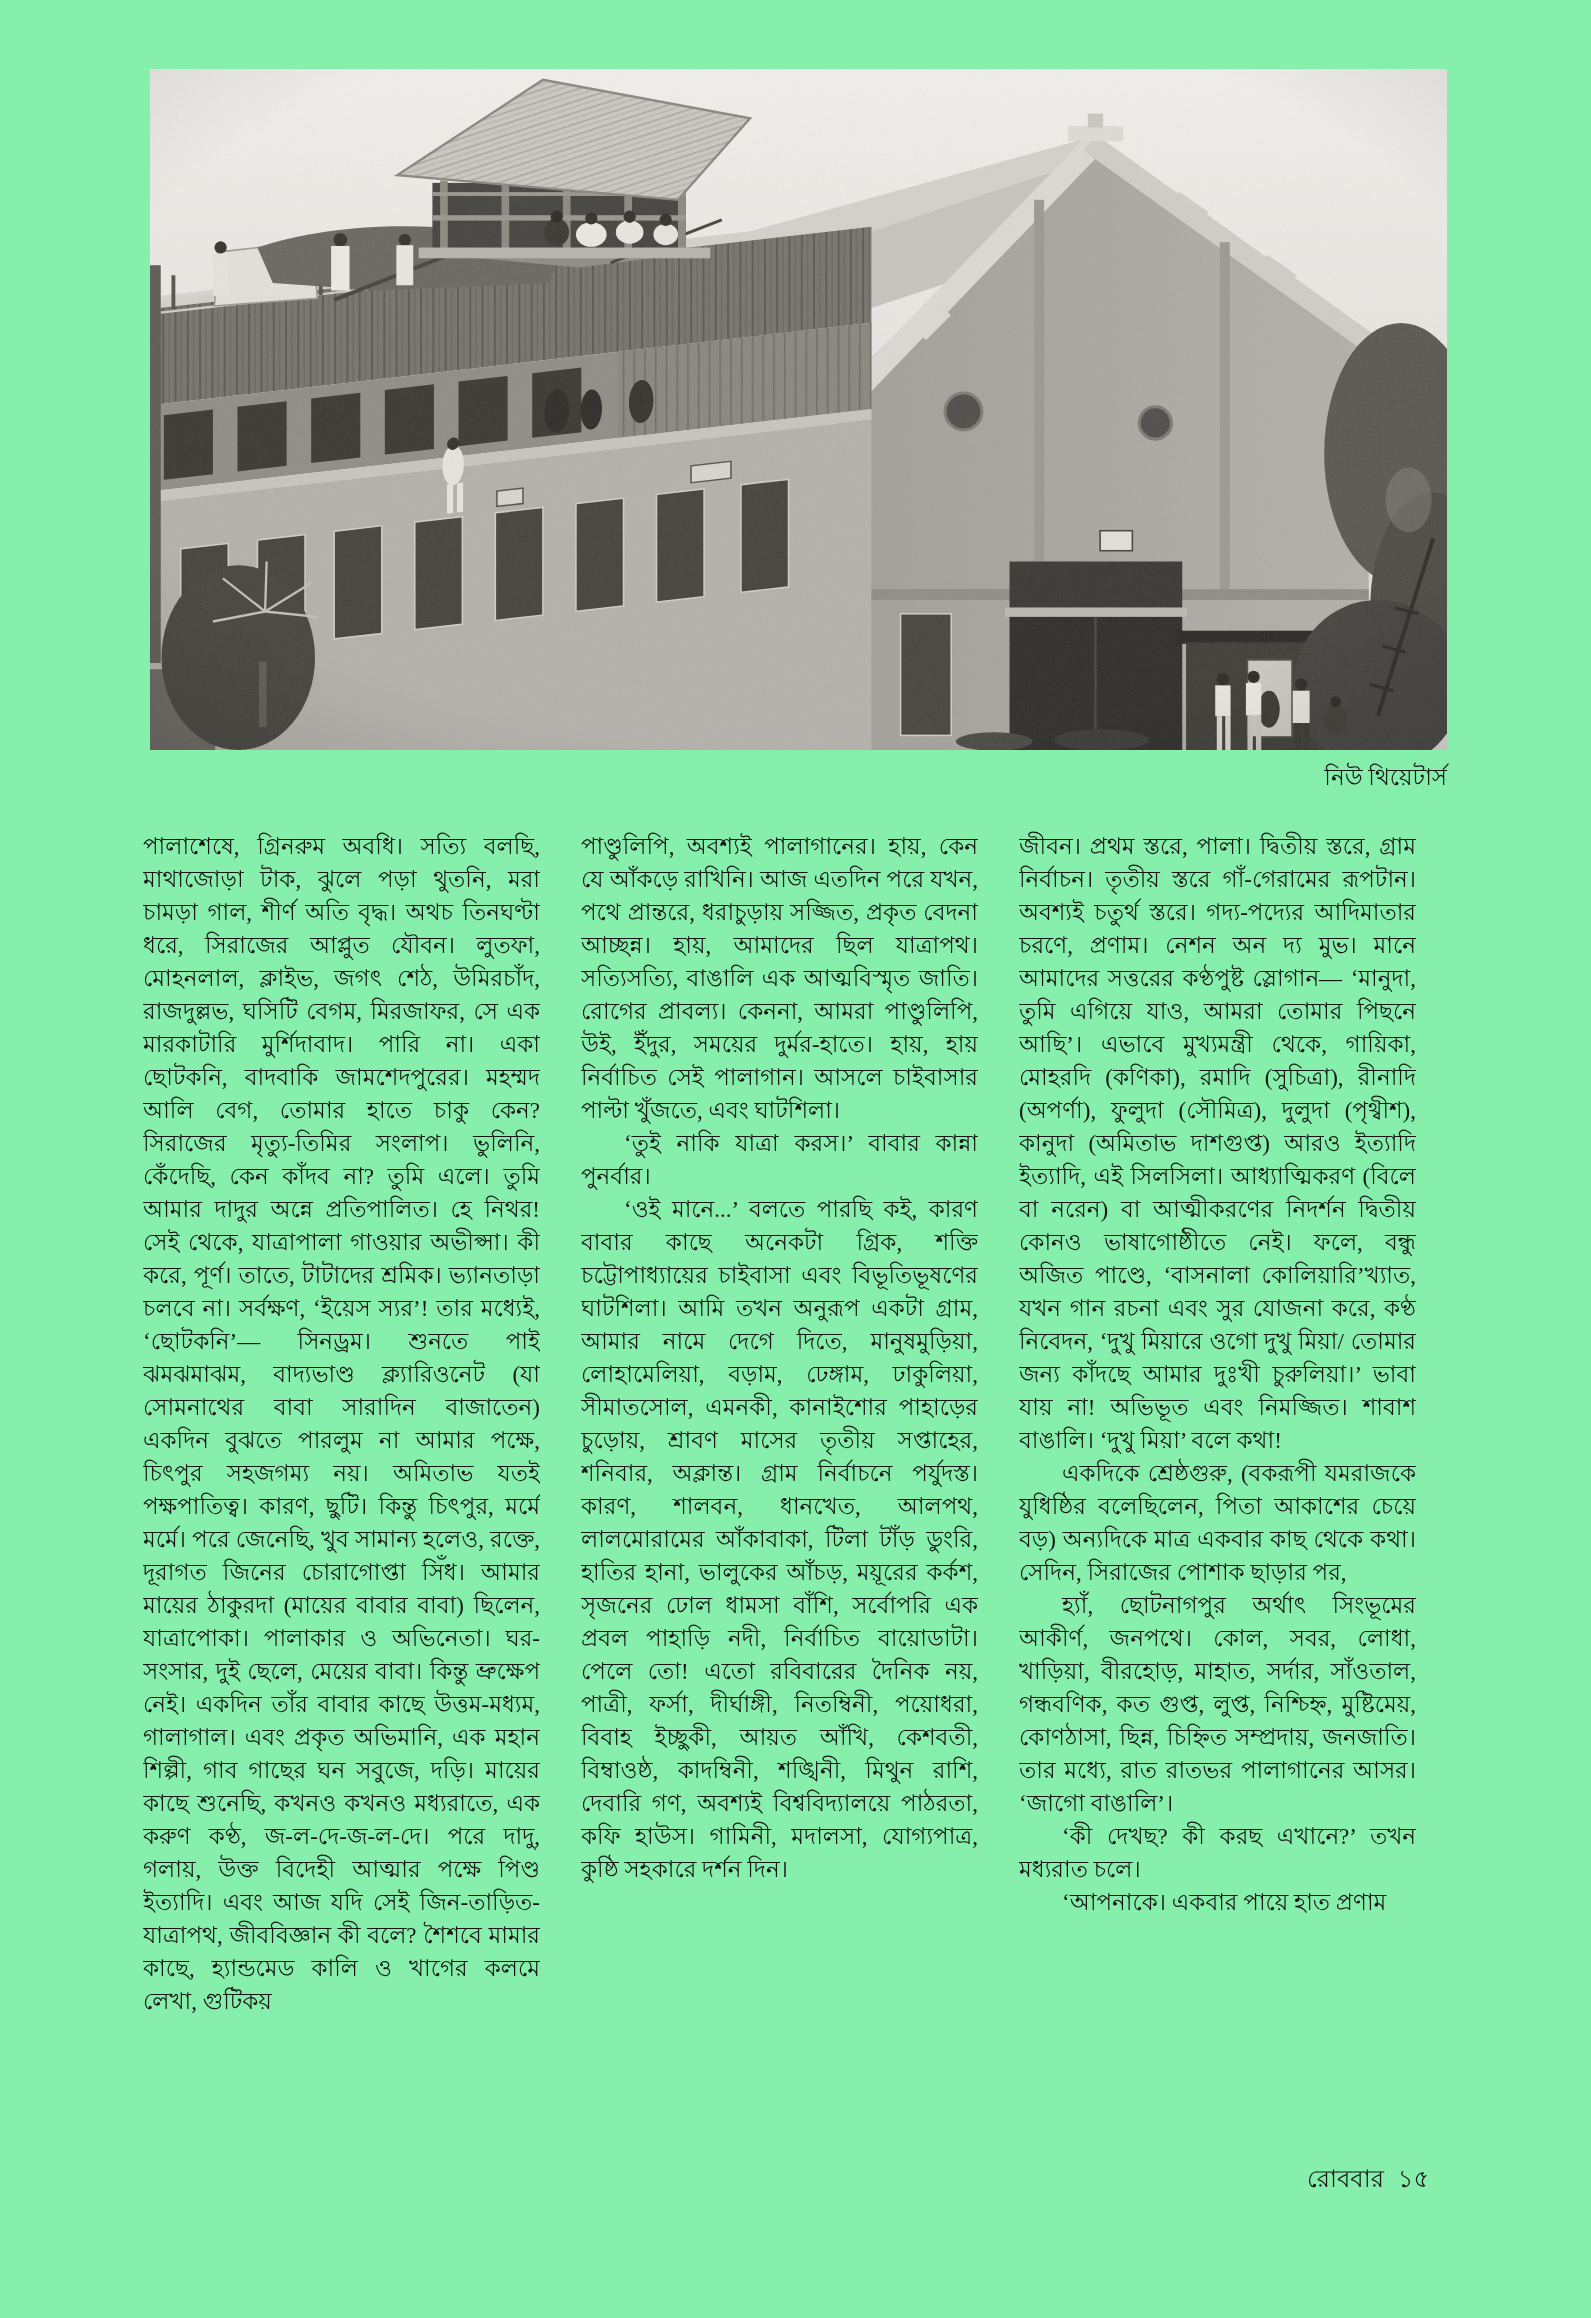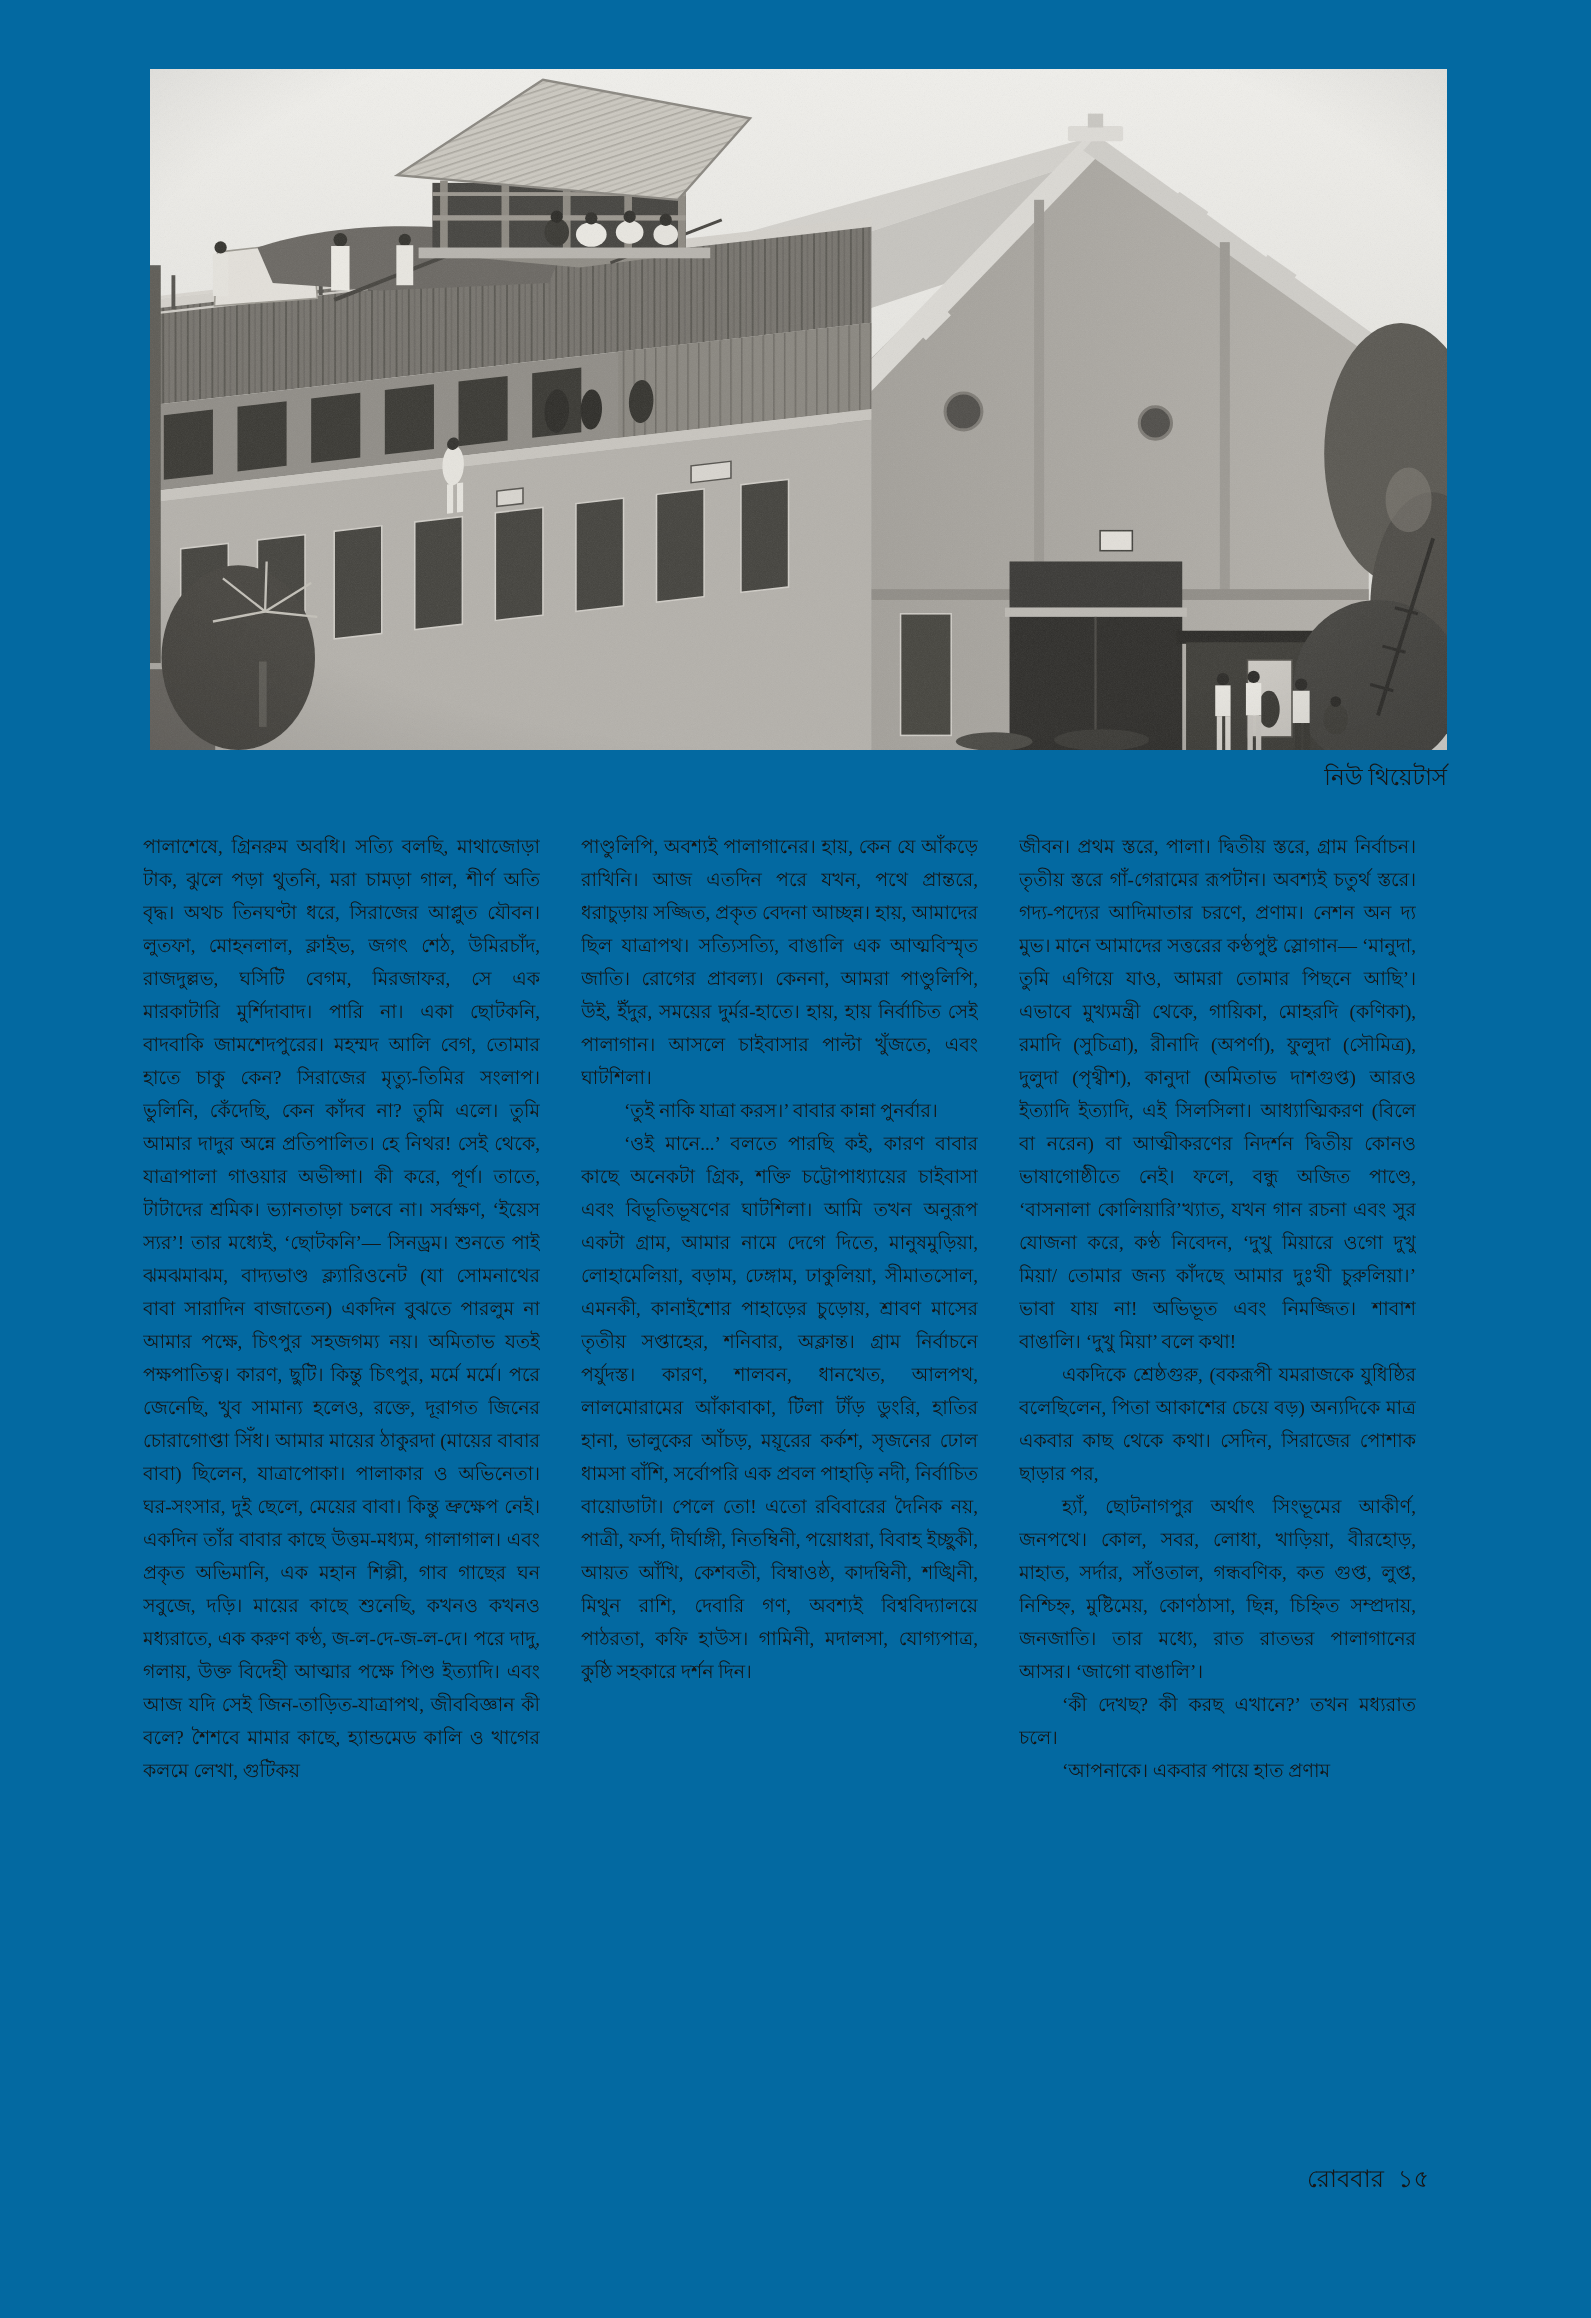--- a/index.html
+++ b/index.html
@@ -3,38 +3,38 @@
 <meta charset="utf-8">
 <style>
   html,body{margin:0;padding:0;}
   body{
     width:1591px;height:2319px;
     background:#e9e9e7;
     font-family:"Liberation Serif","DejaVu Serif",serif;
   }
   .page{
     position:relative;width:1591px;height:2319px;
-    background:#0369a1;color:#1a1a1a;overflow:hidden;
+    background:#86efac;color:#1a1a1a;overflow:hidden;
   }
   .photo{
     position:absolute;left:150px;top:69px;width:1297px;height:681px;
     margin:0;overflow:hidden;background:#dcdbd7;
   }
   .photo svg{display:block;width:100%;height:100%;}
   .caption{
     position:absolute;left:150px;top:762px;width:1297px;
     text-align:right;font-size:23px;line-height:31px;color:#161616;
   }
   .columns{
     position:absolute;left:143px;top:830px;width:1273px;height:1339px;
     display:flex;justify-content:space-between;
   }
   .col{width:397px;overflow:hidden;height:1339px;}
   .col p{
-    margin:0;font-size:19px;line-height:33px;text-align:justify;
+    margin:0;font-size:23px;line-height:33px;text-align:justify;
     color:#151515;letter-spacing:0;
   }
   .col p.indent{text-indent:43px;}
   .footer{
     position:absolute;right:162px;top:2160px;
     font-size:24px;color:#161616;white-space:nowrap;
   }
   .footer .pageno{margin-left:8px;}
 </style>
 </head>

